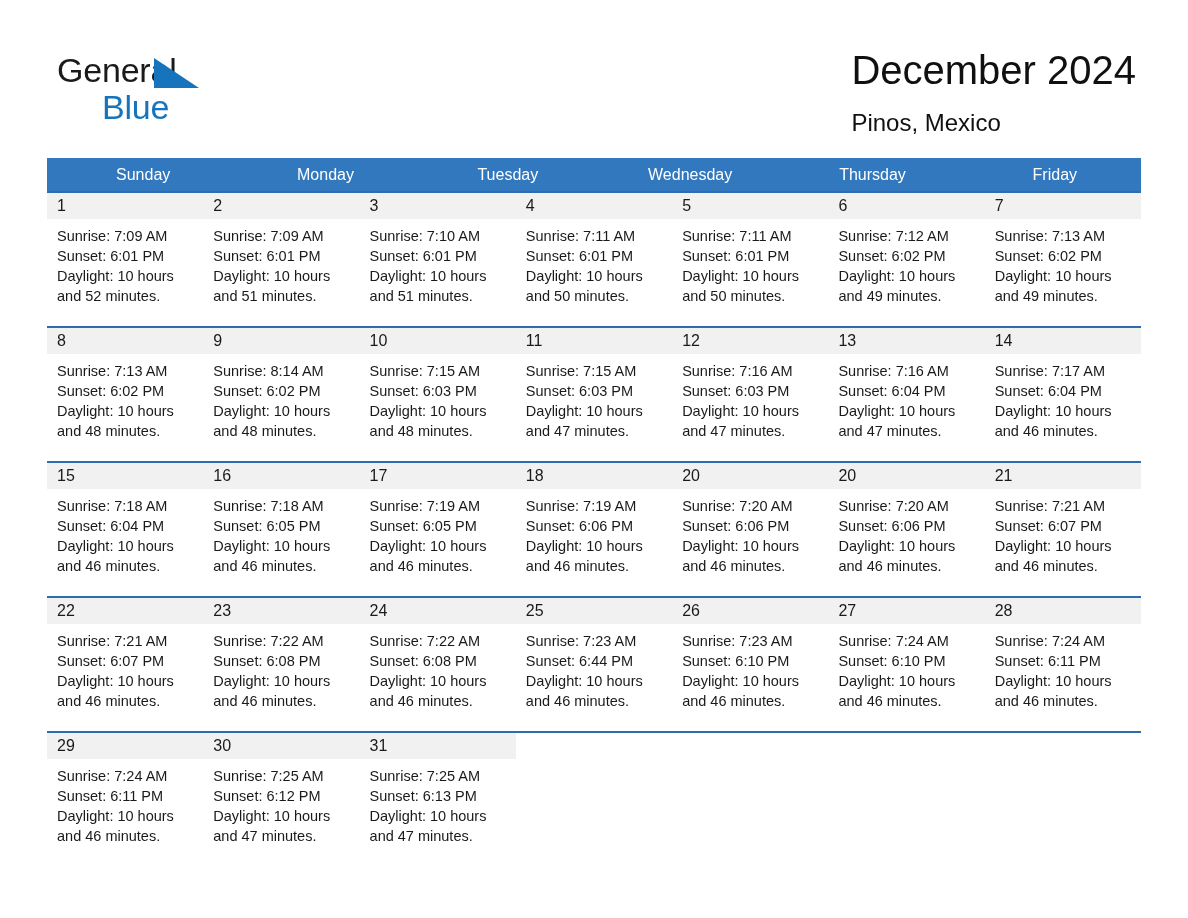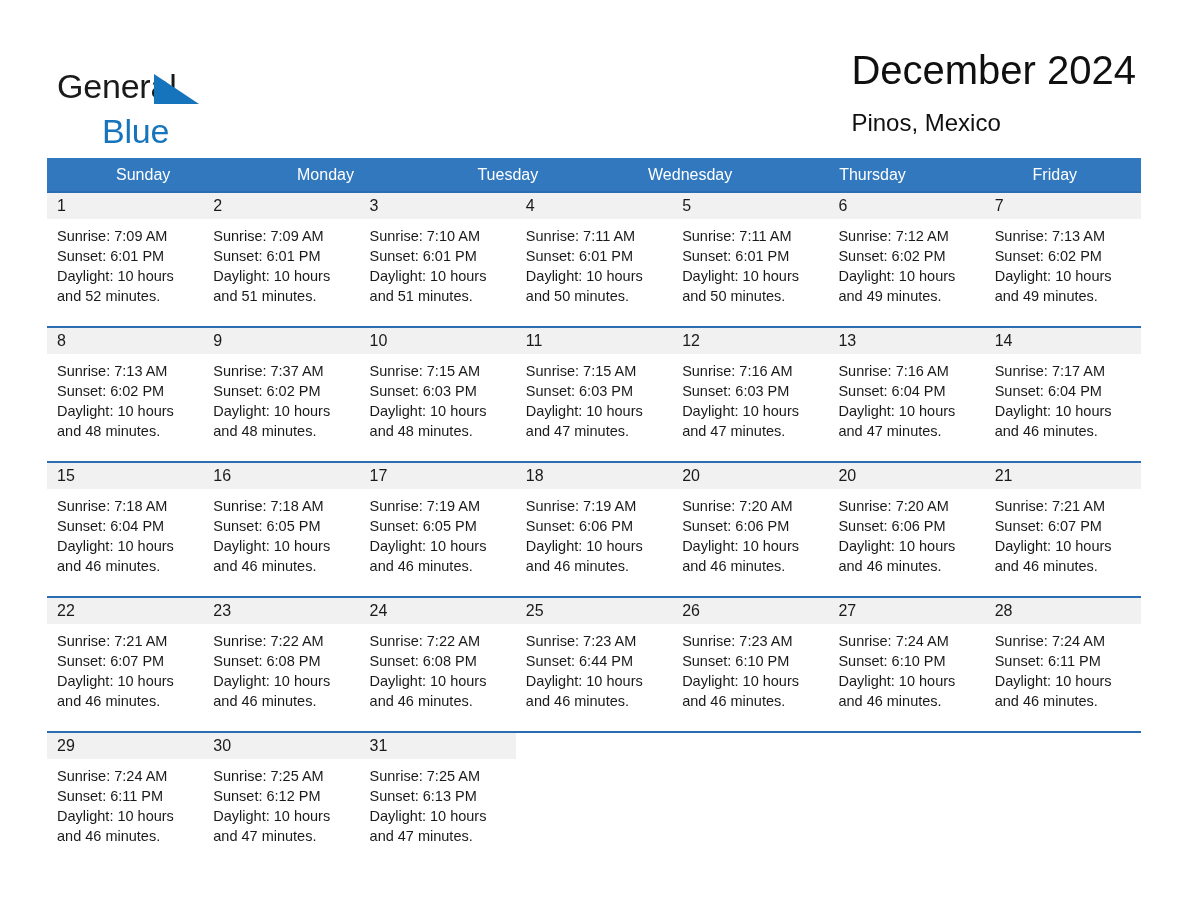--- a/index.html
+++ b/index.html
@@ -18,21 +18,21 @@
   }
 
   
   .top-bar {
     position: absolute;
     left: 0; right: 0; top: 0;
     height: 158px;
   }
   .logo {
     position: absolute;
-    left: 57px; top: 68px;
+    left: 57px; top: 52px;
     width: 300px; height: 80px;
   }
   .logo-row1 {
     position: relative;
     display: block;
     font-size: 34px;
     line-height: 36px;
     color: #1a1a1a;
     letter-spacing: -0.2px;
     white-space: nowrap;
@@ -40,21 +40,21 @@
   .logo-tri {
     position: absolute;
     left: 97px; top: 6px;
     width: 0; height: 0;
     border-left: 45px solid #1574bb;
     border-top: 30px solid transparent;
   }
   .logo-row2 {
     display: block;
     margin-left: 45px;
-    margin-top: 9px;
+    margin-top: 1px;
     font-size: 34px;
     line-height: 36px;
     color: #1574bb;
     letter-spacing: -0.2px;
   }
   .title-block {
     position: absolute;
     right: 52px; top: 46px;
     text-align: left;
   }
@@ -257,21 +257,21 @@
             <span class="ln">Sunset: 6:02 PM</span>
             <span class="ln">Daylight: 10 hours</span>
             <span class="ln">and 48 minutes.</span>
           </div>
         </div>
       <div class="day filled">
           <div class="daynum-band">
             <span class="daynum">9</span>
           </div>
           <div class="day-lines">
-            <span class="ln">Sunrise: 7:37 AM</span>
+            <span class="ln">Sunrise: 8:14 AM</span>
             <span class="ln">Sunset: 6:02 PM</span>
             <span class="ln">Daylight: 10 hours</span>
             <span class="ln">and 48 minutes.</span>
           </div>
         </div>
       <div class="day filled">
           <div class="daynum-band">
             <span class="daynum">10</span>
           </div>
           <div class="day-lines">

